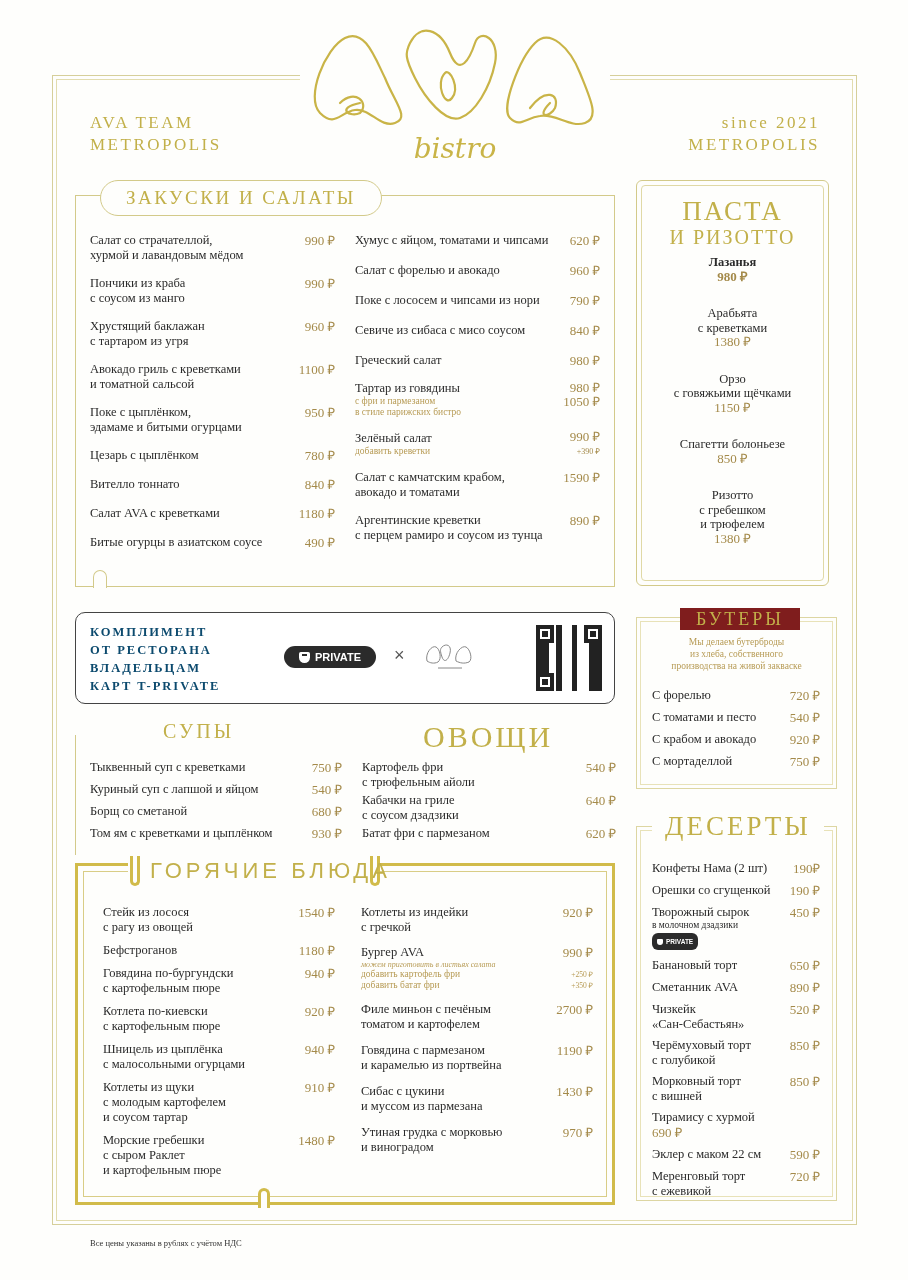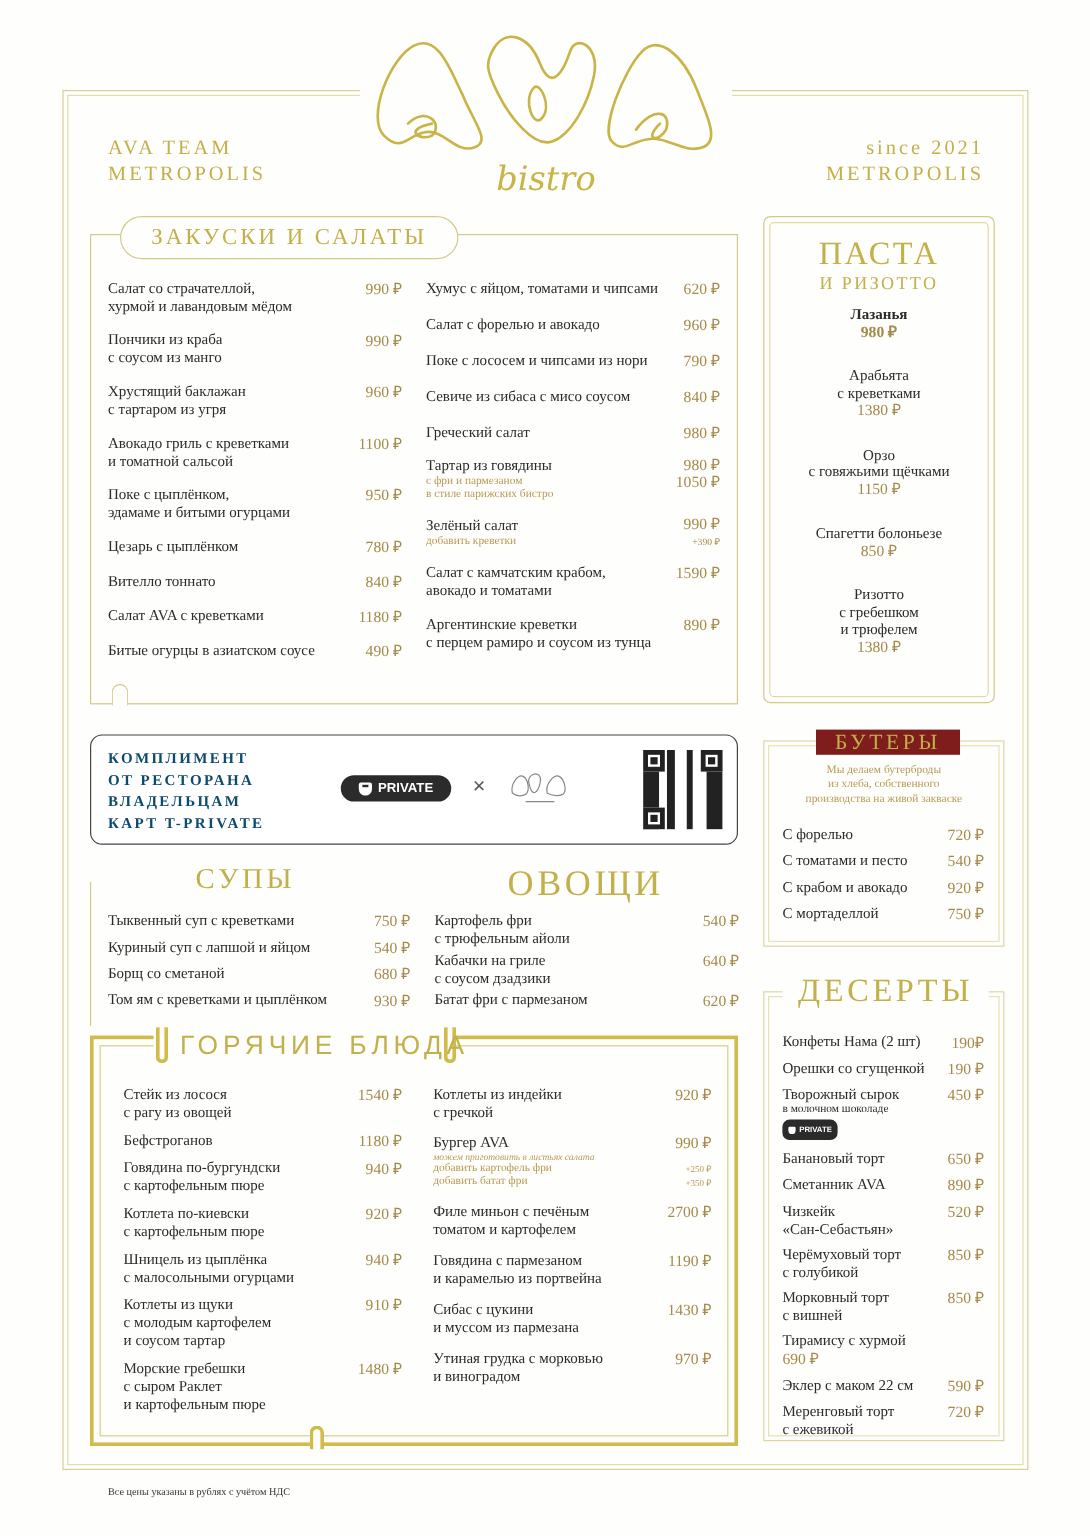--- a/index.html
+++ b/index.html
@@ -149,21 +149,21 @@
   <div class="item">
       <div class="name"><span>Аргентинские креветки</span><br><span>с перцем рамиро и соусом из тунца</span></div>
       <span class="price">890 ₽</span>
     </div>
 </div>
 
 <div class="pasta"></div>
 <div class="pasta-in"></div>
 <div class="abs" style="left:641px;top:195px;width:183px;text-align:center;">
   <div class="sec-title" style="font-size:27px;letter-spacing:2px;line-height:32px;">ПАСТА</div>
-  <div class="sec-title" style="font-size:15px;letter-spacing:2px;line-height:20px;margin-bottom:8px;">И РИЗОТТО</div>
+  <div class="sec-title" style="font-size:20px;letter-spacing:2px;line-height:20px;margin-bottom:8px;">И РИЗОТТО</div>
   <div class="pasta-item" style="margin-bottom:22px;font-weight:bold;">
       <div>Лазанья</div>
       <span class="price">980 ₽</span>
     </div>
   <div class="pasta-item" style="margin-bottom:22px;">
       <div>Арабьята</div>
       <div>с креветками</div>
       <span class="price">1380 ₽</span>
     </div>
   <div class="pasta-item" style="margin-bottom:22px;">
@@ -235,21 +235,21 @@
       <div class="name">С крабом и авокадо</div>
       <span class="price">920 ₽</span>
     </div>
   <div class="item">
       <div class="name">С мортаделлой</div>
       <span class="price">750 ₽</span>
     </div>
 </div>
 
 <div class="leftline"></div>
-<div class="abs sec-title" style="left:163px;top:720px;font-size:24px;letter-spacing:3px;">СУПЫ</div>
+<div class="abs sec-title" style="left:163px;top:720px;font-size:20px;letter-spacing:3px;">СУПЫ</div>
 <div class="abs sec-title" style="left:423px;top:720px;font-size:30px;letter-spacing:3px;">ОВОЩИ</div>
 <div class="abs" style="left:90px;top:760px;width:252px;">
   <div class="item" style="margin-bottom:7px;">
       <div class="name">Тыквенный суп с креветками</div>
       <span class="price">750 ₽</span>
     </div>
   <div class="item" style="margin-bottom:7px;">
       <div class="name">Куриный суп с лапшой и яйцом</div>
       <span class="price">540 ₽</span>
     </div>
@@ -364,21 +364,21 @@
       <div class="name">Конфеты Нама (2 шт)</div>
       <span class="price">190₽</span>
     </div>
   <div class="item" style="margin-bottom:7px;">
       <div class="name">Орешки со сгущенкой</div>
       <span class="price">190 ₽</span>
     </div>
   <div class="item" style="margin-bottom:8px;">
     <div class="name">
       <span>Творожный сырок</span>
-      <span style="display:block;font-size:9.5px;line-height:11px;">в молочном шоколаде</span>
+      <span style="display:block;font-size:9.5px;line-height:11px;">в молочном дзадзики</span>
       <span style="display:inline-flex;align-items:center;gap:3px;background:#2b2b2b;color:#fff;border-radius:6px;padding:1px 5px;font-family:'Liberation Sans',sans-serif;font-size:6.5px;font-weight:bold;margin-top:2px;">
           <span style="width:6px;height:6px;background:#fff;border-radius:1px 1px 3px 3px;display:inline-block;"></span>
           <span>PRIVATE</span>
         </span>
     </div>
     <span class="price">450 ₽</span>
   </div>
   <div class="item" style="margin-bottom:7px;">
       <div class="name">Банановый торт</div>
       <span class="price">650 ₽</span>

